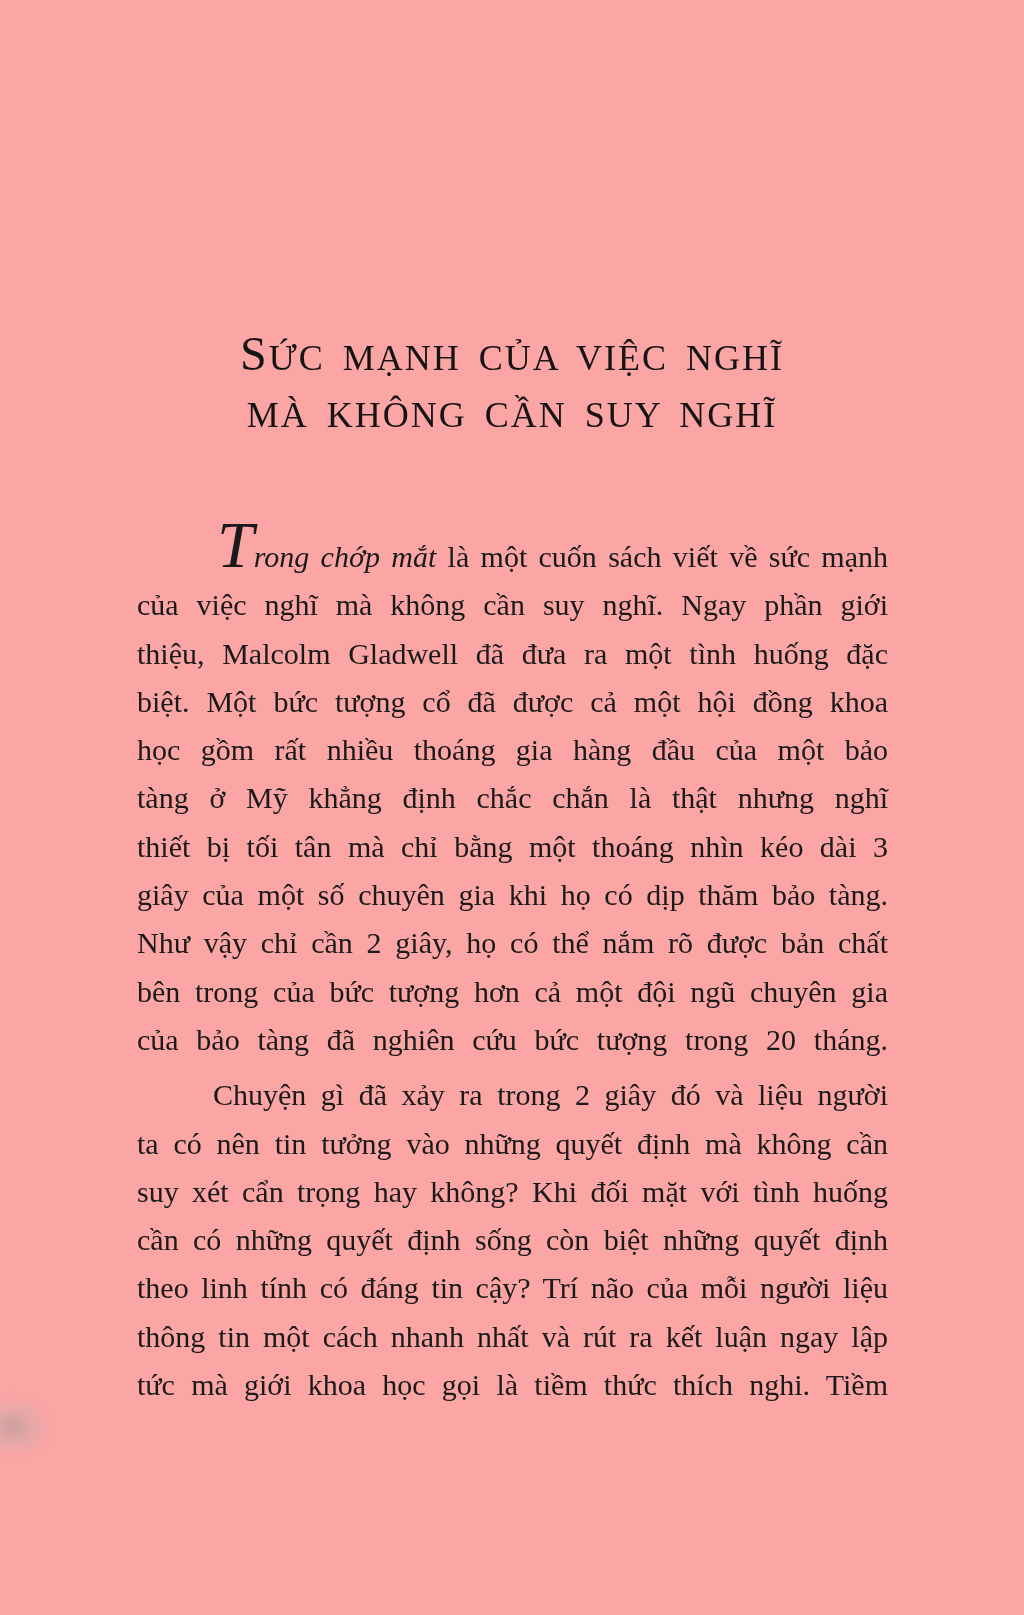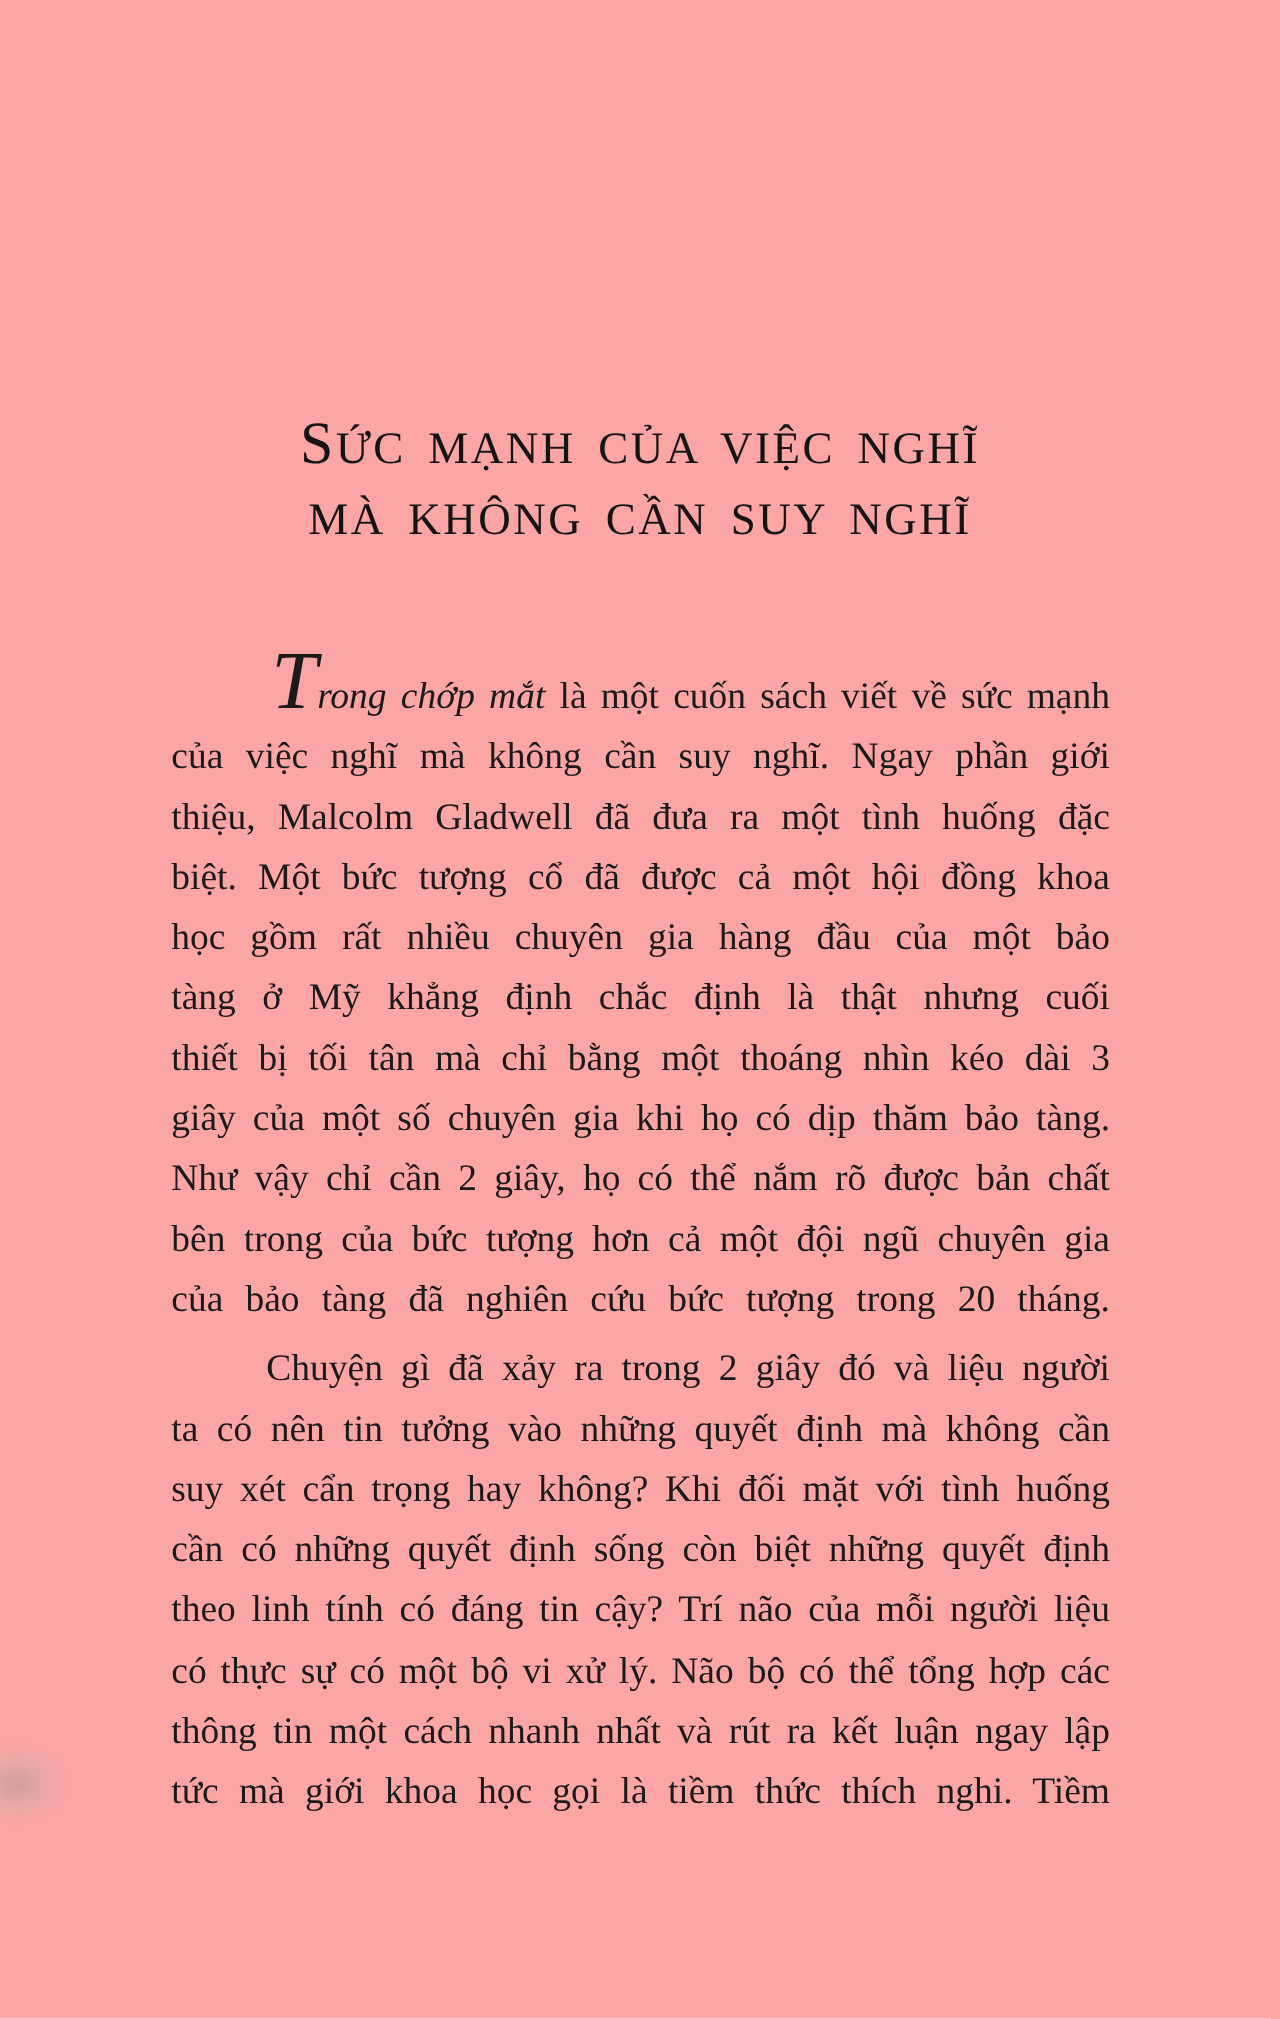--- a/index.html
+++ b/index.html
@@ -84,36 +84,35 @@
     <div class="title-line">MÀ KHÔNG CẦN SUY NGHĨ</div>
   </div>
 
   <div class="body-text">
 
     <div class="paragraph-1">
       <div class="line p1-first"><span class="lead-initial">T</span><span class="lead-italic">rong chớp mắt</span><span> là một cuốn sách viết về sức mạnh</span></div>
     <div class="line">của việc nghĩ mà không cần suy nghĩ. Ngay phần giới</div>
         <div class="line">thiệu, Malcolm Gladwell đã đưa ra một tình huống đặc</div>
         <div class="line">biệt. Một bức tượng cổ đã được cả một hội đồng khoa</div>
-        <div class="line">học gồm rất nhiều chuyên gia hàng đầu của một bảo</div>
-        <div class="line">tàng ở Mỹ khẳng định chắc định là thật nhưng cuối</div>
+        <div class="line">học gồm rất nhiều thoáng gia hàng đầu của một bảo</div>
+        <div class="line">tàng ở Mỹ khẳng định chắc chắn là thật nhưng nghĩ</div>
         <div class="line">thiết bị tối tân mà chỉ bằng một thoáng nhìn kéo dài 3</div>
         <div class="line">giây của một số chuyên gia khi họ có dịp thăm bảo tàng.</div>
         <div class="line">Như vậy chỉ cần 2 giây, họ có thể nắm rõ được bản chất</div>
         <div class="line">bên trong của bức tượng hơn cả một đội ngũ chuyên gia</div>
         <div class="line">của bảo tàng đã nghiên cứu bức tượng trong 20 tháng.</div>
       </div>
 
     <div class="paragraph-2">
       <div class="line p2-first">Chuyện gì đã xảy ra trong 2 giây đó và liệu người</div>
     <div class="line">ta có nên tin tưởng vào những quyết định mà không cần</div>
         <div class="line">suy xét cẩn trọng hay không? Khi đối mặt với tình huống</div>
         <div class="line">cần có những quyết định sống còn biệt những quyết định</div>
         <div class="line">theo linh tính có đáng tin cậy? Trí não của mỗi người liệu</div>
-        <div class="line">có thực sự có một bộ vi xử lý. Não bộ có thể tổng hợp các</div>
         <div class="line">thông tin một cách nhanh nhất và rút ra kết luận ngay lập</div>
         <div class="line">tức mà giới khoa học gọi là tiềm thức thích nghi. Tiềm</div>
       </div>
 
   </div>
 
   <div class="smudge"></div>
 
 </div>
 

